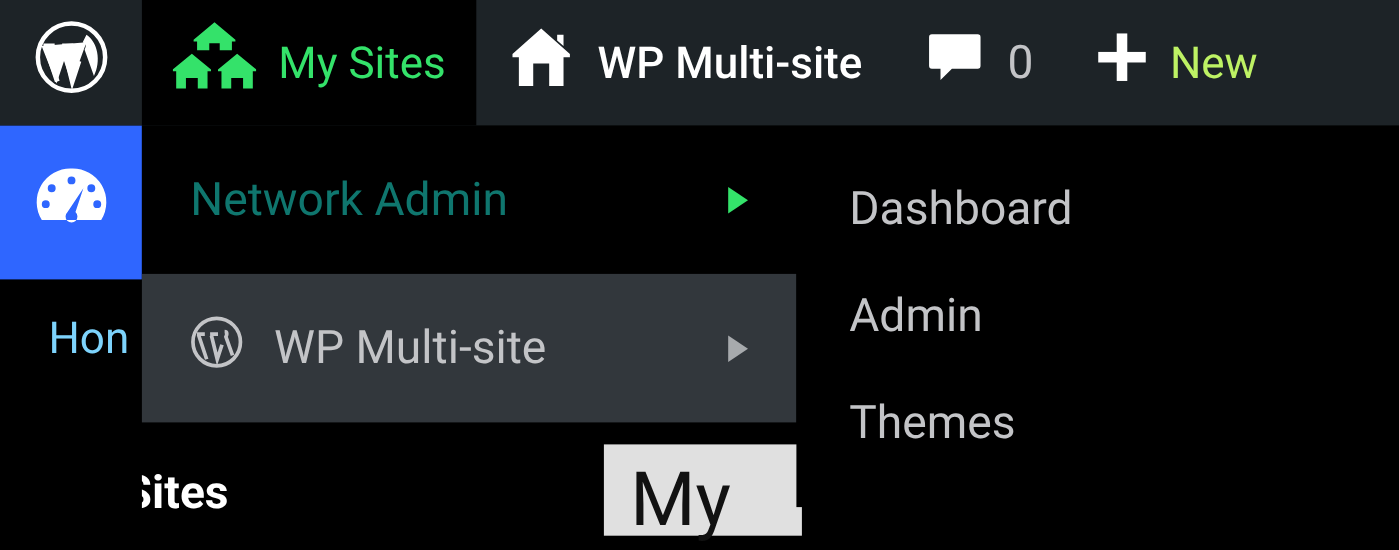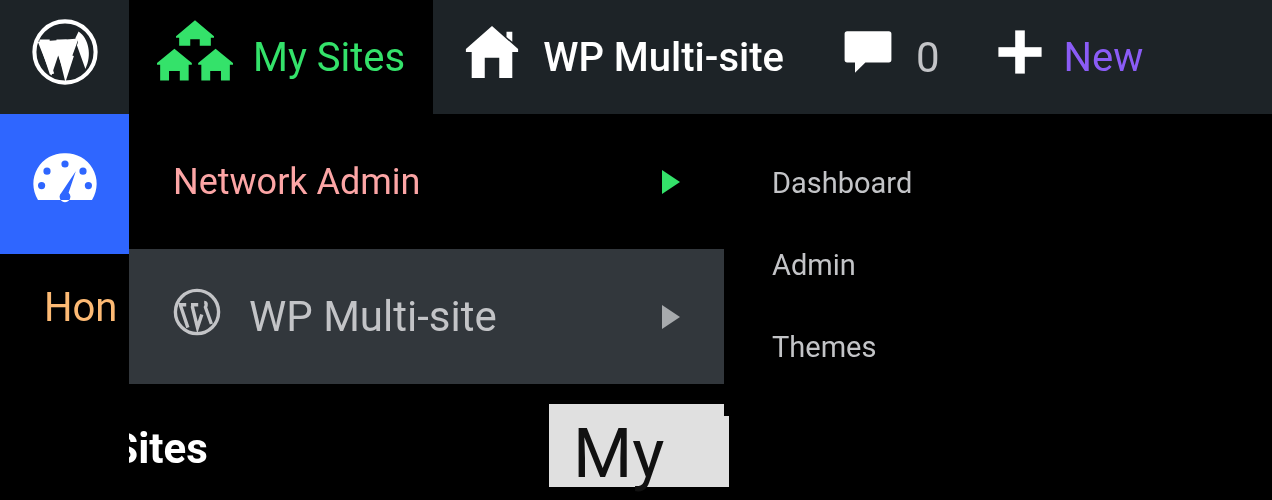--- a/index.html
+++ b/index.html
@@ -7,40 +7,40 @@
     
     
     .adminbar{position:absolute;top:0;left:0;right:0;height:114px;background:#1d2327;display:flex;align-items:center;z-index:5}
     .ab-item{display:flex;align-items:center;height:100%;padding:0 28px;color:#c3c4c7;font-size:40px;cursor:pointer}
     .ab-item.logo{justify-content:center;padding:0;width:129px}
     .ab-item.active{color:#34e26a;background:#000}
     .ab-item svg{flex-shrink:0}
     .ab-item .lbl{margin-left:20px;white-space:nowrap}
     .ab-item.home .lbl{color:#fff;font-weight:500}
     .ab-item.comments .cnt{margin-left:20px;font-size:42px;color:#c3c4c7}
-    .ab-item.new .lbl{color:#8b5cf6}
+    .ab-item.new .lbl{color:#bef264}
     
     
     .sidebar{position:absolute;top:114px;left:0;width:129px;background:#000;bottom:0;z-index:2}
     .sb-icon{display:flex;align-items:center;justify-content:center;height:140px;background:#2f66ff}
-    .sb-text{color:#fdba74;font-size:40px;padding:30px 0 0 44px}
+    .sb-text{color:#7dd3fc;font-size:40px;padding:30px 0 0 44px}
     
     
     .dd-mysites{position:absolute;top:114px;left:129px;width:595px;background:#000;z-index:3}
     .dd-row{display:flex;align-items:center;justify-content:space-between;height:135px;padding:0 44px}
-    .dd-row.na{color:#fca5a5;font-size:36px}
+    .dd-row.na{color:#0f766e;font-size:42px}
     .dd-row.site{background:#32373c;color:#c3c4c7;font-size:42px}
     .dd-row .left{display:flex;align-items:center;gap:28px}
     .tri{width:0;height:0;border-top:12px solid transparent;border-bottom:12px solid transparent}
     .tri.green{border-left:18px solid #34e26a}
     .tri.gray{border-left:18px solid #a7aaad}
     
     
     .dd-sub{position:absolute;top:114px;left:724px;width:548px;background:#000;z-index:4;padding:28px 0}
-    .sub-item{color:#c3c4c7;font-size:29px;padding:24px 48px;cursor:pointer}
+    .sub-item{color:#c3c4c7;font-size:42px;padding:24px 48px;cursor:pointer}
     
     
     .bg{position:absolute;top:384px;left:0;right:0;bottom:0;z-index:1}
     .bg-my{position:absolute;left:44px;top:40px;color:#fff;font-size:42px;font-weight:700}
     .bg-box{position:absolute;left:549px;top:20px;width:180px;height:83px;background:#e0e0e0;color:#111;font-size:68px;padding:10px 24px;white-space:nowrap}
   </style>
 </head>
 <body>
 
 <div class="adminbar">

